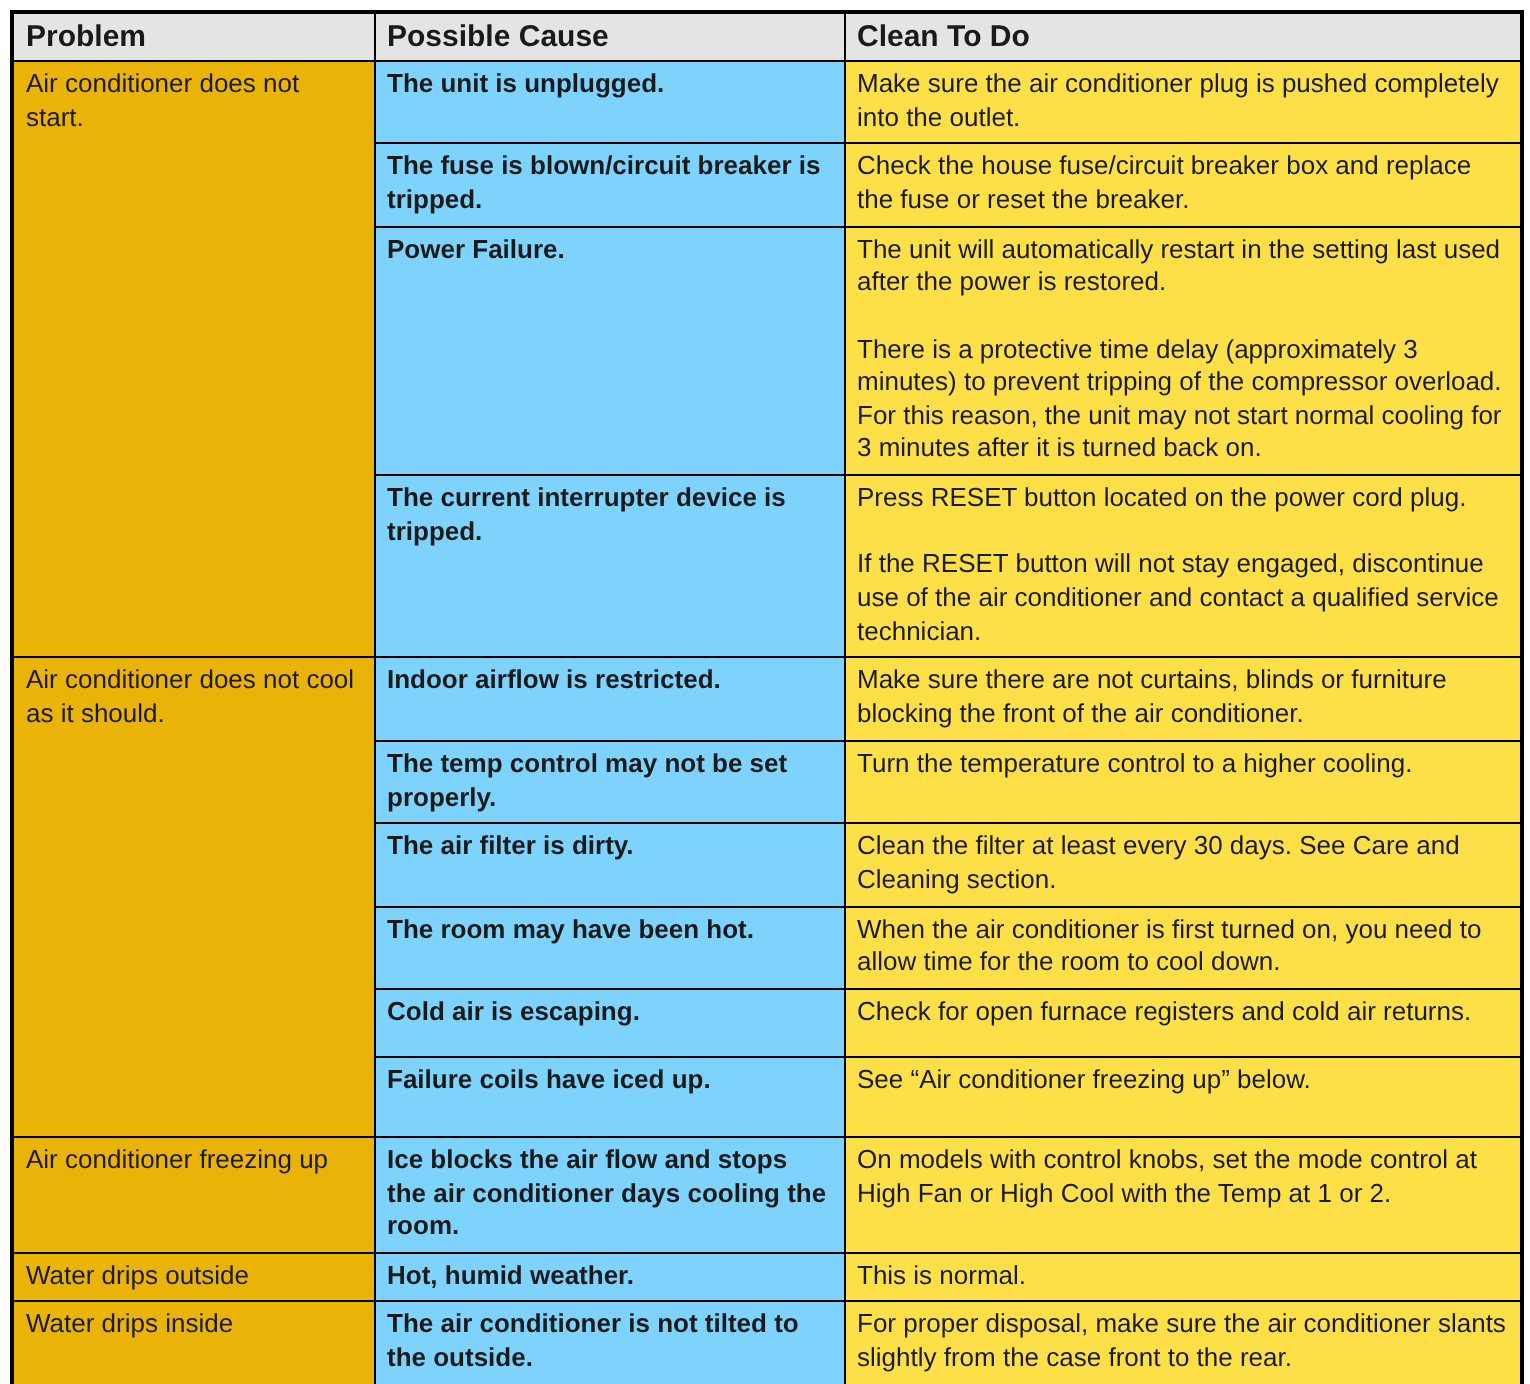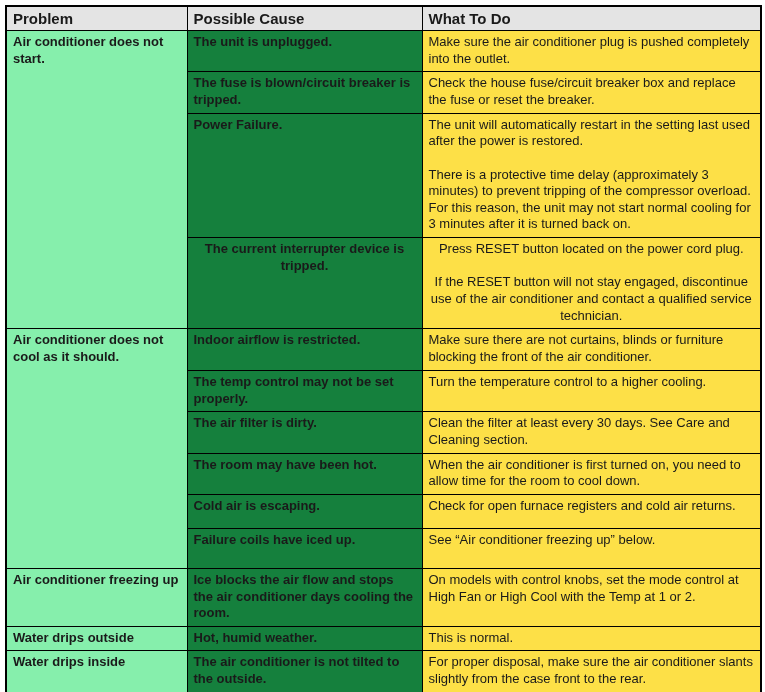--- a/index.html
+++ b/index.html
@@ -34,27 +34,27 @@
     overflow: hidden;
   }
   table.ts th {
     background: #e4e4e4;
     text-align: left;
     font-size: 15px;
     font-weight: bold;
     padding: 2px 6px;
   }
   td.problem {
-    background: #86efac;
-    font-weight: bold;
+    background: #eab308;
+    font-weight: normal;
     margin-top: 26px;
   }
   td.cause {
     font-weight: bold;
-    background: #15803d;
+    background: #7dd3fc;
   }
   td.what {
     font-weight: normal;
     background: #fde047;
     white-space: pre-line;
   }
 </style>
 </head>
 <body>
 
@@ -62,41 +62,41 @@
   <table class="ts">
     <colgroup>
       <col class="c-problem">
       <col class="c-cause">
       <col class="c-what">
     </colgroup>
     <thead>
       <tr style="height:22px;">
         <th>Problem</th>
         <th>Possible Cause</th>
-        <th>What To Do</th>
+        <th>Clean To Do</th>
       </tr>
     </thead>
     <tbody>
 
       <tr style="height:40px;">
         <td class="problem" rowspan="4">Air conditioner does not start.</td>
         <td class="cause">The unit is unplugged.</td>
         <td class="what">Make sure the air conditioner plug is pushed completely into the outlet.</td>
       </tr>
       <tr style="height:38px;">
         <td class="cause">The fuse is blown/circuit breaker is tripped.</td>
         <td class="what">Check the house fuse/circuit breaker box and replace the fuse or reset the breaker.</td>
       </tr>
       <tr style="height:113px;">
         <td class="cause">Power Failure.</td>
         <td class="what">The unit will automatically restart in the setting last used after the power is restored.
 
 There is a protective time delay (approximately 3 minutes) to prevent tripping of the compressor overload.  For this reason, the unit may not start normal cooling for 3 minutes after it is turned back on.</td>
       </tr>
-      <tr style="height:79px;text-align:center;">
+      <tr style="height:79px;">
         <td class="cause">The current interrupter device is tripped.</td>
         <td class="what">Press RESET button located on the power cord plug.
 
 If the RESET button will not stay engaged, discontinue use of the air conditioner and contact a qualified service technician.</td>
       </tr>
 
       <tr style="height:42px;">
         <td class="problem" rowspan="6">Air conditioner does not cool as it should.</td>
         <td class="cause">Indoor airflow is restricted.</td>
         <td class="what">Make sure there are not curtains, blinds or furniture blocking the front of the air conditioner.</td>

